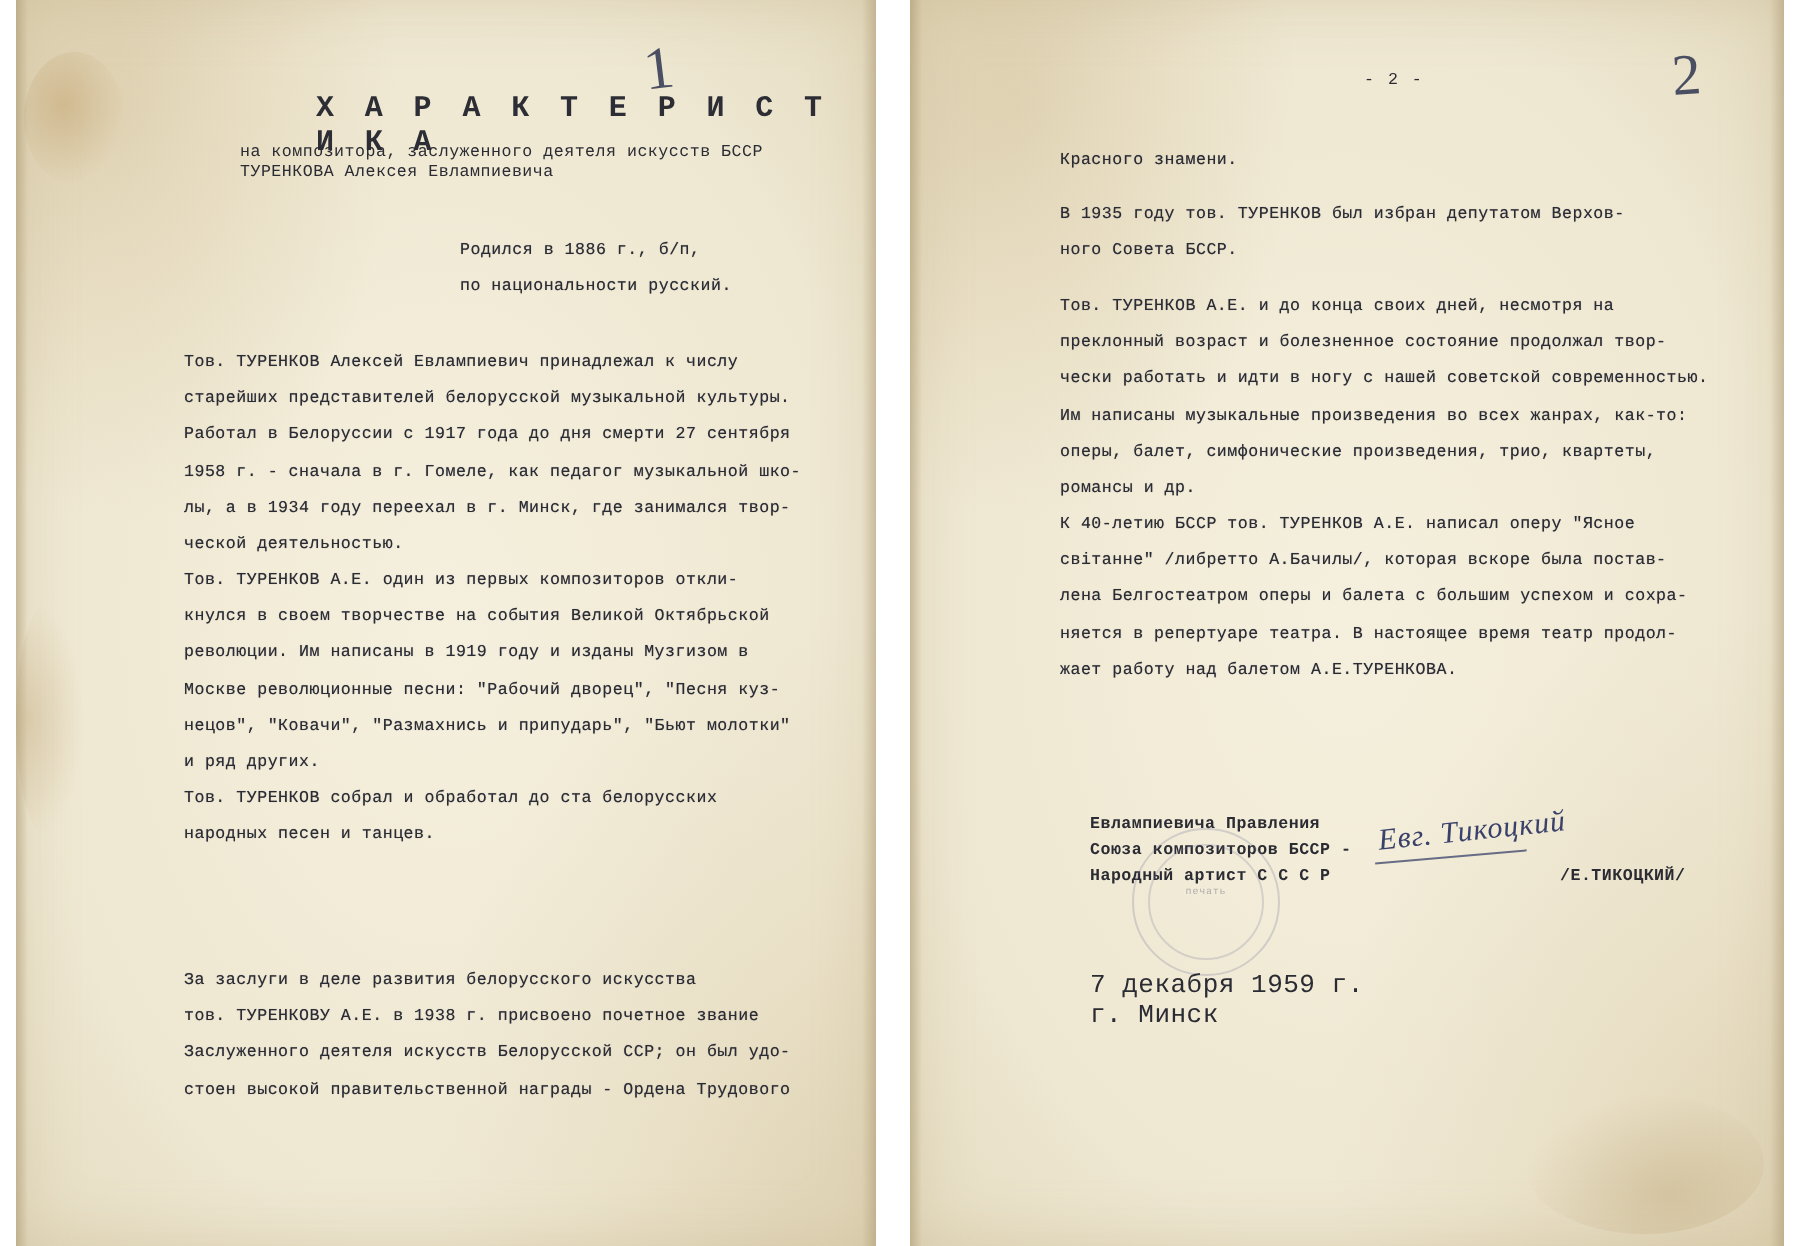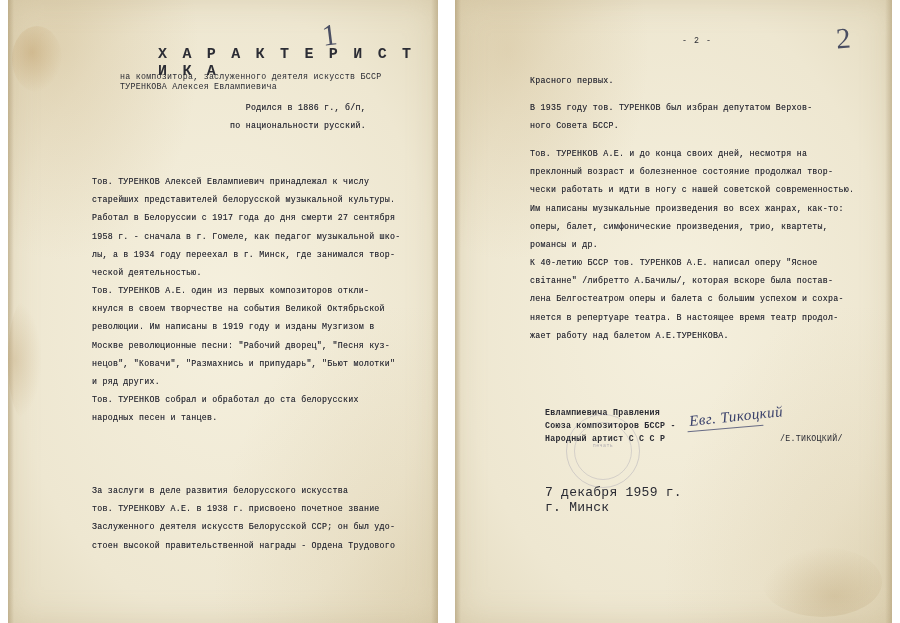--- a/index.html
+++ b/index.html
@@ -197,21 +197,21 @@
     <div class="stain s1"></div>
     <div class="stain s2"></div>
 
     <div class="folio" style="left:314px; top:18px;">1</div>
 
     <div class="title">Х А Р А К Т Е Р И С Т И К А</div>
 
     <div class="subhead" style="left:112px; top:72px;">на композитора, заслуженного деятеля искусств БССР
 ТУРЕНКОВА Алексея Евлампиевича</div>
 
-    <div class="typed" style="left:222px; top:99px;text-align:right;">Родился в 1886 г., б/п,
+    <div class="typed" style="left:222px; top:117px;">Родился в 1886 г., б/п,
 по национальности русский.</div>
 
     <div class="typed para" style="left:84px; top:173px;">Тов. ТУРЕНКОВ Алексей Евлампиевич принадлежал к числу
 старейших представителей белорусской музыкальной культуры.
 Работал в Белоруссии с 1917 года до дня смерти 27 сентября
 1958 г. - сначала в г. Гомеле, как педагог музыкальной шко-
 лы, а в 1934 году переехал в г. Минск, где занимался твор-
 ческой деятельностью.</div>
 
     <div class="typed para" style="left:84px; top:282px;">Тов. ТУРЕНКОВ А.Е. один из первых композиторов откли-
@@ -233,21 +233,21 @@
 
   <div class="page right">
     <div class="page-edge-l"></div>
     <div class="page-edge-r"></div>
     <div class="stain s3"></div>
 
     <div class="pagenum" style="left:227px; top:36px;">- 2 -</div>
 
     <div class="folio two" style="left:381px; top:22px;">2</div>
 
-    <div class="typed para" style="left:75px; top:72px;">Красного первых.</div>
+    <div class="typed para" style="left:75px; top:72px;">Красного знамени.</div>
 
     <div class="typed para" style="left:75px; top:99px;">В 1935 году тов. ТУРЕНКОВ был избран депутатом Верхов-
 ного Совета БССР.</div>
 
     <div class="typed para" style="left:75px; top:145px;">Тов. ТУРЕНКОВ А.Е. и до конца своих дней, несмотря на
 преклонный возраст и болезненное состояние продолжал твор-
 чески работать и идти в ногу с нашей советской современностью.
 Им написаны музыкальные произведения во всех жанрах, как-то:
 оперы, балет, симфонические произведения, трио, квартеты,
 романсы и др.</div>
@@ -258,21 +258,21 @@
 няется в репертуаре театра. В настоящее время театр продол-
 жает работу над балетом А.Е.ТУРЕНКОВА.</div>
 
     <div class="signature-block" style="left:90px; top:406px;">Евлампиевича Правления
 Союза композиторов БССР -
 Народный артист  С С С Р</div>
 
     <div class="sig-name" style="left:234px; top:408px;">Евг. Тикоцкий</div>
     <div class="sig-underline" style="left:232px; top:418px;"></div>
 
-    <div class="signature-block" style="left:325px; top:432px; font-weight:normal;">/Е.ТИКОЦКИЙ/</div>
+    <div class="signature-block" style="left:325px; top:432px; font-weight:bold;">/Е.ТИКОЦКИЙ/</div>
 
     <div class="stamp" style="left:111px; top:414px;">
       <div class="stamp-text">печать</div>
     </div>
 
     <div class="dateline" style="left:90px; top:485px;">7 декабря 1959 г.
      г. Минск</div>
   </div>
 
 </div>

